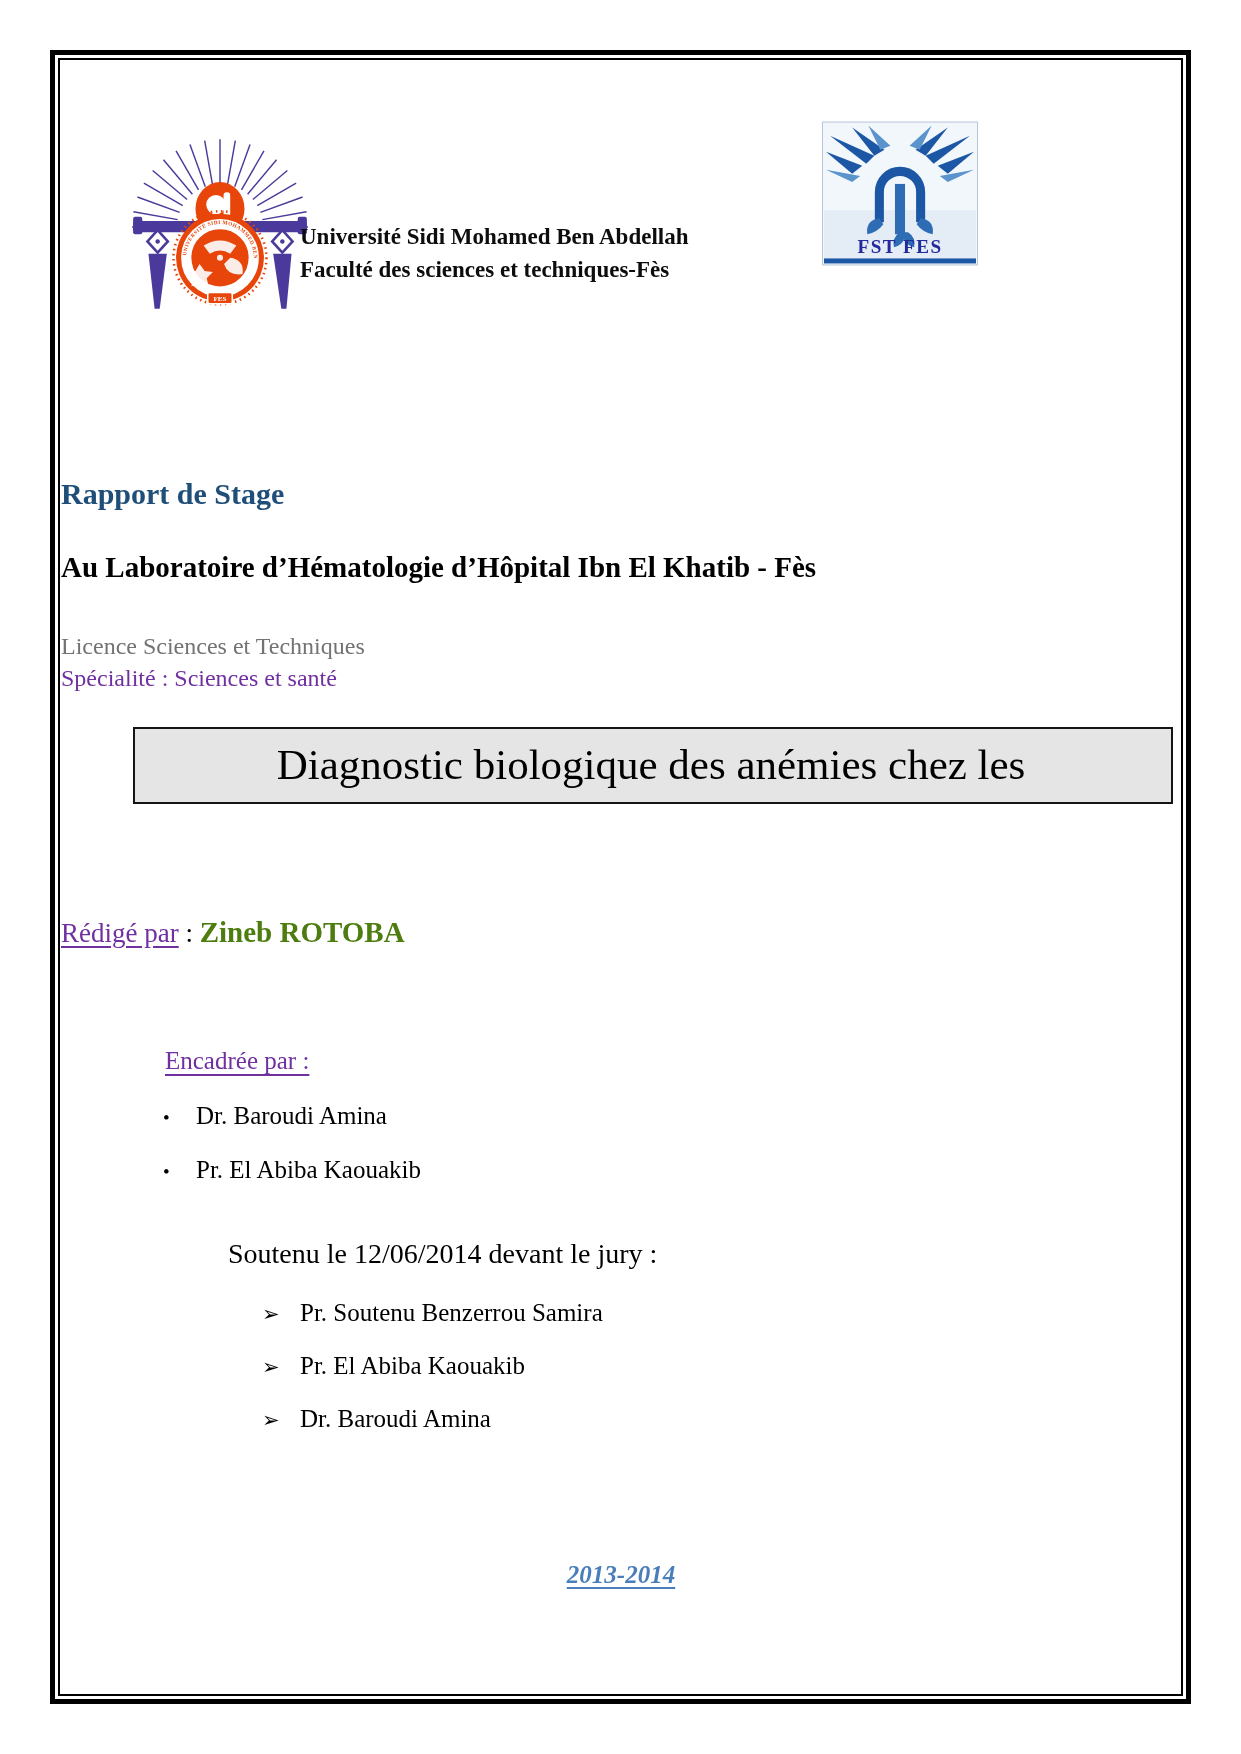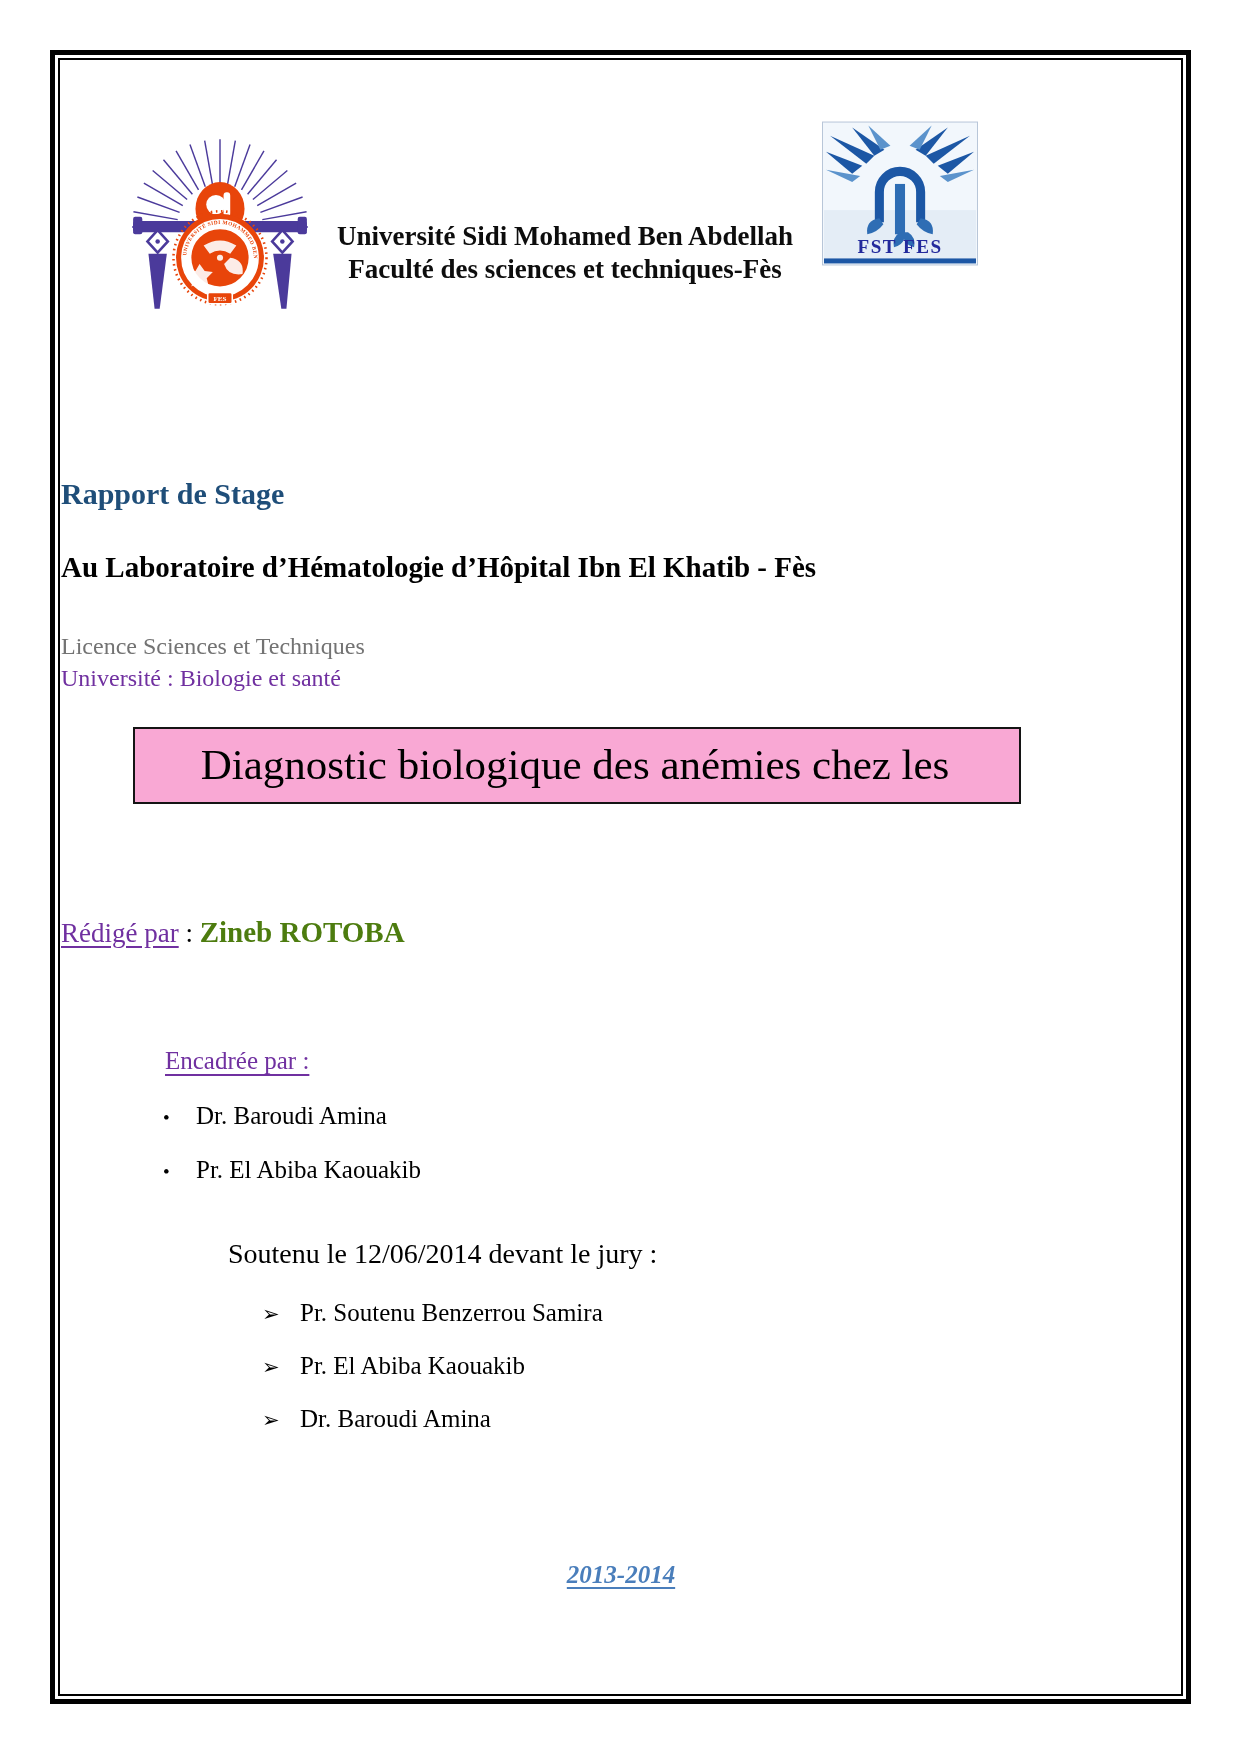--- a/index.html
+++ b/index.html
@@ -9,32 +9,32 @@
   }
   .frame-outer {
     position:absolute; left:50px; top:50px; width:1141px; height:1654px;
     border:5px solid #000; box-sizing:border-box;
   }
   .frame-inner { position:absolute; inset:3px; border:2px solid #000; }
 
   .usmba-logo { position:absolute; left:128px; top:130px; width:184px; height:186px; }
   .fst-logo   { position:absolute; left:822px; top:121px; width:180px; height:145px; }
 
-  .univ-text  { position:absolute; left:300px; top:220px; width:530px; text-align:center;
-                font-weight:700; font-size:27px; line-height:33px; color:#0d0d0d; }
+  .univ-text  { position:absolute; left:300px; top:220px; width:530px; 
+                font-weight:700; font-size:23px; line-height:33px; color:#0d0d0d; }
 
   .centered-line { position:absolute; left:61px; width:1120px; text-align:left; }
   .line-rapport   { top:477px; font-size:30px; font-weight:700; color:#1F4E79; }
   .line-lab       { top:551px; font-size:29px; font-weight:700; color:#000; }
   .line-licence   { top:633px; font-size:24px; color:#737373; }
   .line-specialite{ top:665px; font-size:24px; color:#7030A0; }
 
   .title-box {
-    position:absolute; left:133px; top:727px; width:888px; box-sizing:border-box;
-    background:#f9a8d4; border:2px solid #141414; text-align:center;
+    position:absolute; left:133px; top:727px; width:1040px; box-sizing:border-box;
+    background:#e5e5e5; border:2px solid #141414; text-align:center;
     font-size:43px; line-height:57px; padding:7px 4px 9px 0; color:#000;
   }
 
   .redige-line { top:916px; font-size:27px; }
   .redige-label { color:#7030A0; text-decoration:underline; text-underline-offset:4px; }
   .redige-sep   { color:#000; }
   .redige-name  { color:#4d7c0f; font-weight:700; font-size:29px;font-family:Liberation Serif, serif; }
 
   .encadree { position:absolute; left:165px; top:1047px; font-size:25px; color:#7030A0;
               text-decoration:underline; text-underline-offset:5px; }
@@ -165,21 +165,21 @@
       <path d="M98,96 q14,2 12,16 q-10,-2 -16,-10 z" fill="#2E6DB4"></path>
       <path d="M77.5,110 q-8,5 -6,15 q8,-2 10,-8 q2,6 10,8 q2,-10 -6,-15 z" fill="#2E6DB4"></path>
       <text x="77.5" y="131" text-anchor="middle" font-size="19" font-weight="700" fill="#232A9C" letter-spacing="1.5">FST FES</text>
       <rect x="2" y="136" width="151" height="5" fill="#1C57A5"></rect>
     </svg>
   </div>
 
   <div class="centered-line line-rapport">Rapport de Stage</div>
   <div class="centered-line line-lab">Au Laboratoire d’Hématologie d’Hôpital Ibn El Khatib - Fès</div>
   <div class="centered-line line-licence">Licence Sciences et Techniques</div>
-  <div class="centered-line line-specialite">Université : Biologie et santé</div>
+  <div class="centered-line line-specialite">Spécialité : Sciences et santé</div>
 
   <div class="title-box">
     <div>Diagnostic biologique des anémies chez les</div>
   </div>
 
   <div class="centered-line redige-line">
     <span class="redige-label">Rédigé par</span><span class="redige-sep"> : </span><span class="redige-name">Zineb ROTOBA</span>
   </div>
 
   <div class="encadree">Encadrée par :</div>

